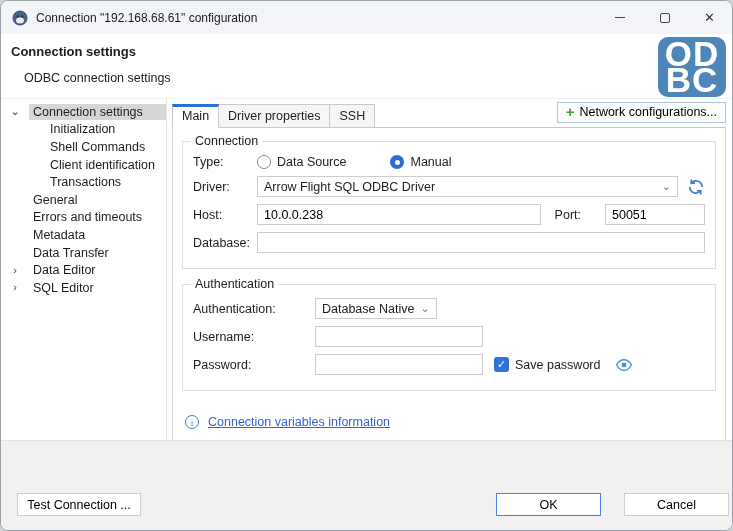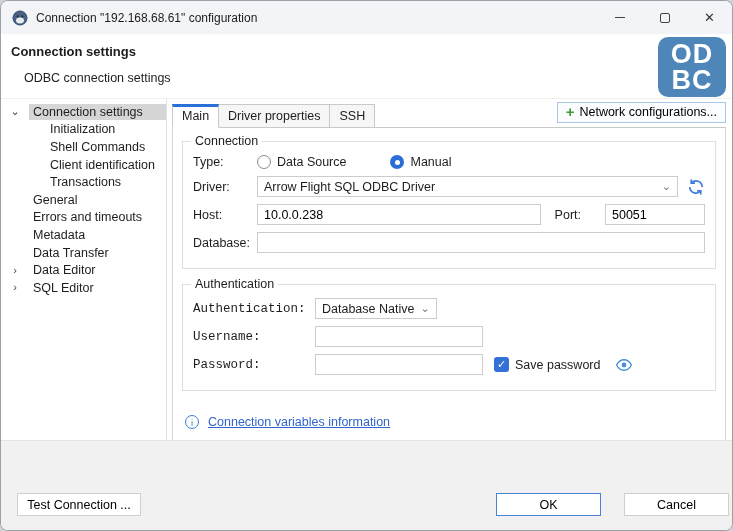--- a/index.html
+++ b/index.html
@@ -19,21 +19,21 @@
   .win-controls { margin-left:auto; display:flex; height:100%; }
   .win-btn { width:45px; display:flex; align-items:center; justify-content:center; color:#333; }
   .glyph-min { display:block; width:10px; border-top:1.2px solid #444; }
   .glyph-max { display:block; width:10px; height:10px; border:1.2px solid #444; border-radius:2px; }
   .glyph-close { font-size:13px; color:#333; line-height:1; }
   
   .header { flex:0 0 65px; position:relative; background:#fff; padding:7px 0 0 10px; border-bottom:1px solid #efefef; }
   .header-title { font-weight:bold; font-size:13px; margin:3px 0 12px; }
   .header-sub { margin-left:13px; }
   .logo { position:absolute; top:3px; right:6px; width:68px; height:60px; background:#4e86ba; border-radius:10px;
-          color:#fff; font-weight:bold; font-size:27px; line-height:26px; text-align:center;
+          color:#fff; font-weight:bold; font-size:35px; line-height:26px; text-align:center;
           display:flex; flex-direction:column; justify-content:center; letter-spacing:1px; }
   
   .body { flex:1; display:flex; min-height:0; }
   .sidebar { flex:0 0 166px; border-right:1px solid #e2e2e2; padding-top:4px; overflow:hidden; }
   .tree-row { display:flex; align-items:center; height:17.6px; }
   .tree-chev { flex:0 0 28px; text-align:center; font-size:11px; color:#444; line-height:1; }
   .tree-label { padding:1px 4px; white-space:nowrap; }
   .tree-label.level1 { margin-left:17px; }
   .tree-row.selected .tree-label { background:#d6d6d6; flex:1; }
   
@@ -43,21 +43,21 @@
   .tab.active { background:#fff; border-top:3px solid #2a70d6; padding-top:2px; z-index:2; margin-bottom:-1px; border-bottom:1px solid #fff; }
   .network-btn { margin-left:auto; margin-bottom:4px; display:flex; align-items:center; gap:5px;
                  border:1px solid #aac6e4; background:#fcfdfe; padding:2px 8px 3px; font:inherit; }
   .plus { color:#3f9c35; font-weight:bold; font-size:15px; line-height:0.9; }
   .tabcontent { flex:1; border:1px solid #d6d6d6; border-top:none; padding:6px 9px 4px; background:#fff; display:flex; flex-direction:column; }
   
   fieldset.group { border:1px solid #dedede; margin:0 0 8px; padding:0 10px 8px; }
   fieldset.group legend { padding:0 4px; margin-left:-2px; }
   .frow { display:flex; align-items:center; margin:7px 0; }
   .flabel { flex:0 0 64px; }
-  .auth .flabel { flex-basis:122px;font-family:Liberation Mono, monospace; }
+  .auth .flabel { flex-basis:122px; }
   .radio-opt { display:flex; align-items:center; margin-right:20px; }
   .radio { width:14px; height:14px; border-radius:50%; border:1px solid #8a8a8a; background:#fff; margin-right:6px; position:relative; }
   .radio.checked { border:none; background:#2b6fd6; }
   .radio.checked::after { content:""; position:absolute; left:4.5px; top:4.5px; width:5px; height:5px; border-radius:50%; background:#fff; }
   .combo { border:1px solid #ccc; background:#fff; height:21px; display:flex; align-items:center; padding:0 6px; }
   .combo .chev { color:#777; font-size:11px; margin-left:6px; line-height:1; }
   .combo .val { flex:1; white-space:nowrap; overflow:hidden; }
   .driver-combo { flex:1; }
   .auth-combo { flex:0 0 98px; }
   .refresh-btn { margin-left:9px; display:flex; align-items:center; background:none; border:none; padding:0; }

